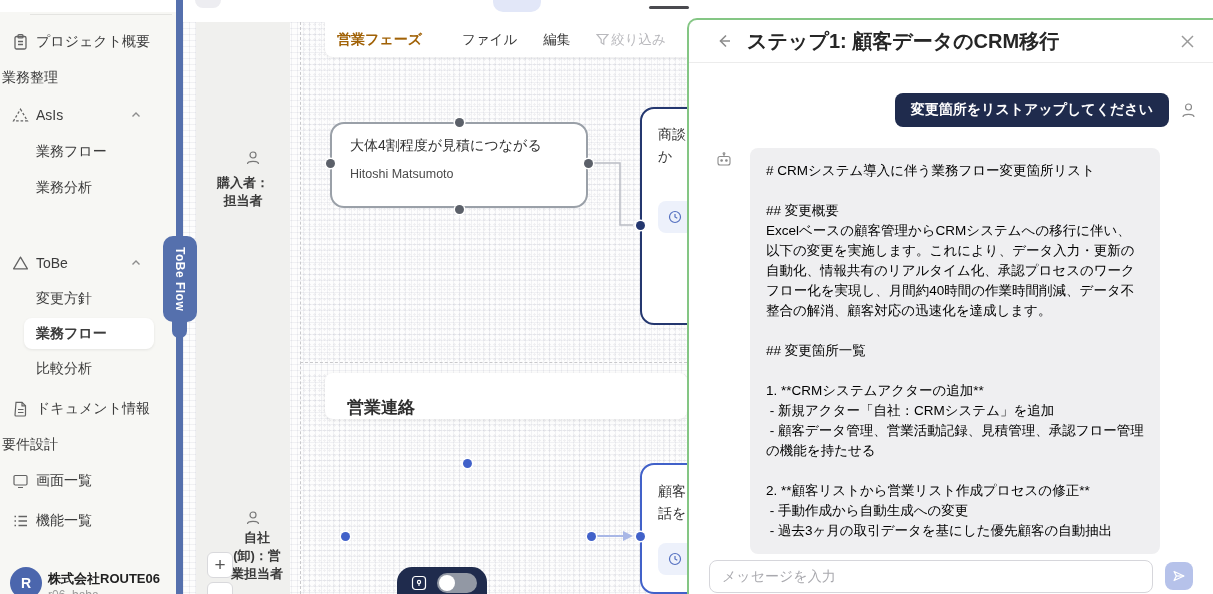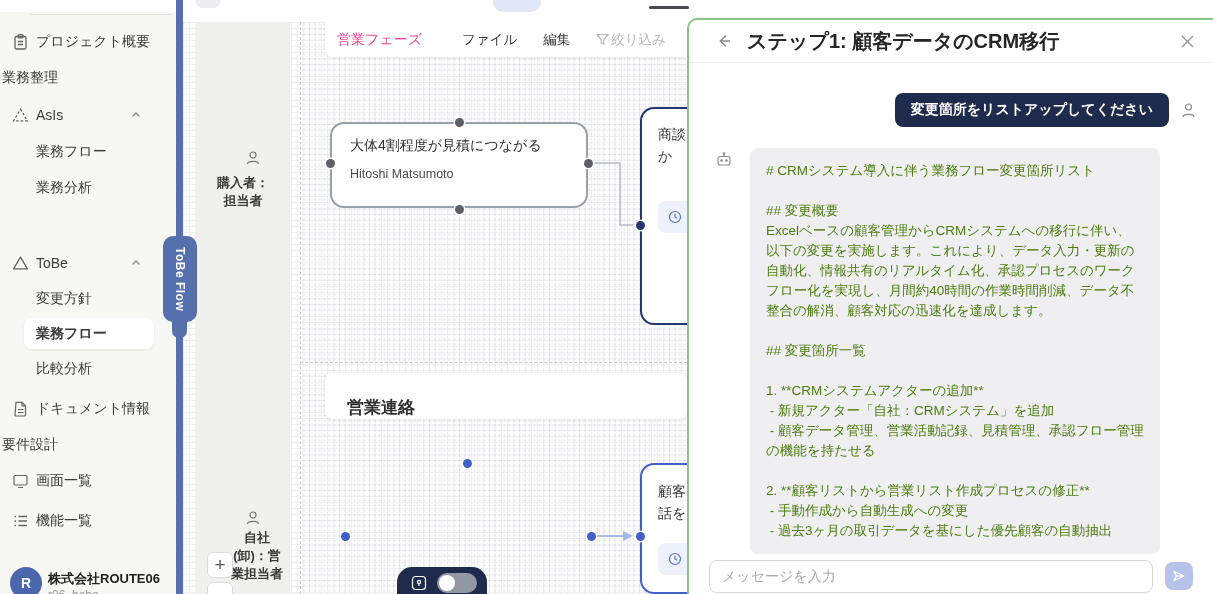--- a/index.html
+++ b/index.html
@@ -46,21 +46,21 @@
   .lane-col{position:absolute;left:13px;top:0;width:94px;height:572px;background:#f0f0ee;}
   .lane-label{position:absolute;width:94px;text-align:center;font-weight:bold;font-size:13px;color:#3a3a3a;
               white-space:pre-line;line-height:18px;}
   .lane-person{position:absolute;width:16px;height:16px;color:#777;}
   .dash-v{position:absolute;left:117px;top:0;height:572px;border-left:1px dashed #c9c9cc;}
   .dash-h{position:absolute;left:117px;top:340px;width:387px;border-top:1px dashed #c9c9cc;}
   .lane-fill{position:absolute;left:119px;width:385px;
     background-image:radial-gradient(rgba(90,90,115,0.08) 1px,transparent 1.3px);background-size:5px 5px;}
   .menubar{position:absolute;left:142px;top:0;width:362px;height:35px;background:#fff;border-radius:0 0 0 8px;
            box-shadow:0 1px 3px rgba(0,0,0,0.07);display:flex;align-items:center;padding-left:12px;z-index:3;}
-  .mb-title{font-weight:normal;font-size:14px;color:#ec4899;margin-right:40px;}
+  .mb-title{font-weight:bold;font-size:14px;color:#a16207;margin-right:40px;}
   .mb-item{font-size:13.5px;color:#3a3a3a;margin-right:26px;cursor:pointer;}
   .mb-filter{display:flex;align-items:center;gap:2px;color:#b9b9bd;font-size:13.5px;cursor:pointer;}
   .sectionbar{position:absolute;left:142px;top:351px;width:362px;height:46px;background:#fff;border-radius:8px;
               box-shadow:0 1px 4px rgba(0,0,0,0.08);display:flex;align-items:flex-end;padding-left:22px;
               font-weight:bold;font-size:17px;color:#2f2f2f;z-index:3;}
   .node{position:absolute;background:#fff;z-index:3;cursor:pointer;}
   .nodeA{left:147px;top:100px;width:258px;height:86px;border:2px solid #9aa0a8;border-radius:14px;padding:13px 18px;}
   .nodeA .ttl{font-size:14px;color:#333;}
   .nodeA .sub{font-size:12.5px;color:#4a4a4a;margin-top:12px;}
   .nodeB{left:457px;top:85px;width:80px;height:218px;border:2.5px solid #24376f;border-radius:14px;padding:14px 0 0 16px;}
@@ -91,21 +91,21 @@
   .p-header{position:absolute;left:0;right:0;top:0;height:42px;display:flex;align-items:center;padding:0 18px 0 26px;}
   .p-back{width:18px;height:18px;color:#8b8b8b;margin-right:14px;cursor:pointer;flex:none;}
   .p-title{font-weight:bold;font-size:20px;color:#262626;flex:1;}
   .p-close{width:15px;height:15px;color:#9a9a9a;cursor:pointer;flex:none;}
   .p-divider{position:absolute;left:0;right:0;top:42px;height:1px;background:#ececec;}
   .user-row{position:absolute;top:73px;left:0;right:17px;display:flex;justify-content:flex-end;align-items:center;gap:12px;}
   .user-bubble{background:#1f2b4d;color:#fff;font-size:14px;border-radius:8px;padding:8px 16px;font-weight:bold;}
   .person-ic{width:15px;height:17px;color:#8b8b8b;flex:none;}
   .bot-ic{position:absolute;left:27px;top:132px;width:16px;height:15px;color:#8b8b8b;}
   .bot-bubble{position:absolute;left:61px;top:128px;width:410px;background:#efeff1;border-radius:8px;
-              padding:13px 16px;font-size:13.5px;line-height:20px;color:#4d7c0f;white-space:pre-wrap;}
+              padding:13px 16px;font-size:13.5px;line-height:20px;color:#000000;white-space:pre-wrap;}
   .input-row{position:absolute;left:0;right:0;top:536px;height:40px;background:#fff;display:flex;
              align-items:center;padding:0 20px;gap:12px;}
   .msg-input{flex:1;height:33px;border:1px solid #d6d6db;border-radius:8px;padding:0 12px;font-size:14px;
              color:#333;outline:none;font-family:inherit;background:#fff;}
   .msg-input::placeholder{color:#a9a9ae;}
   .send-btn{width:28px;height:28px;border-radius:8px;background:#b6c2ea;display:flex;align-items:center;
             justify-content:center;cursor:pointer;flex:none;}
   svg{display:block;}
 </style>
 </head>

